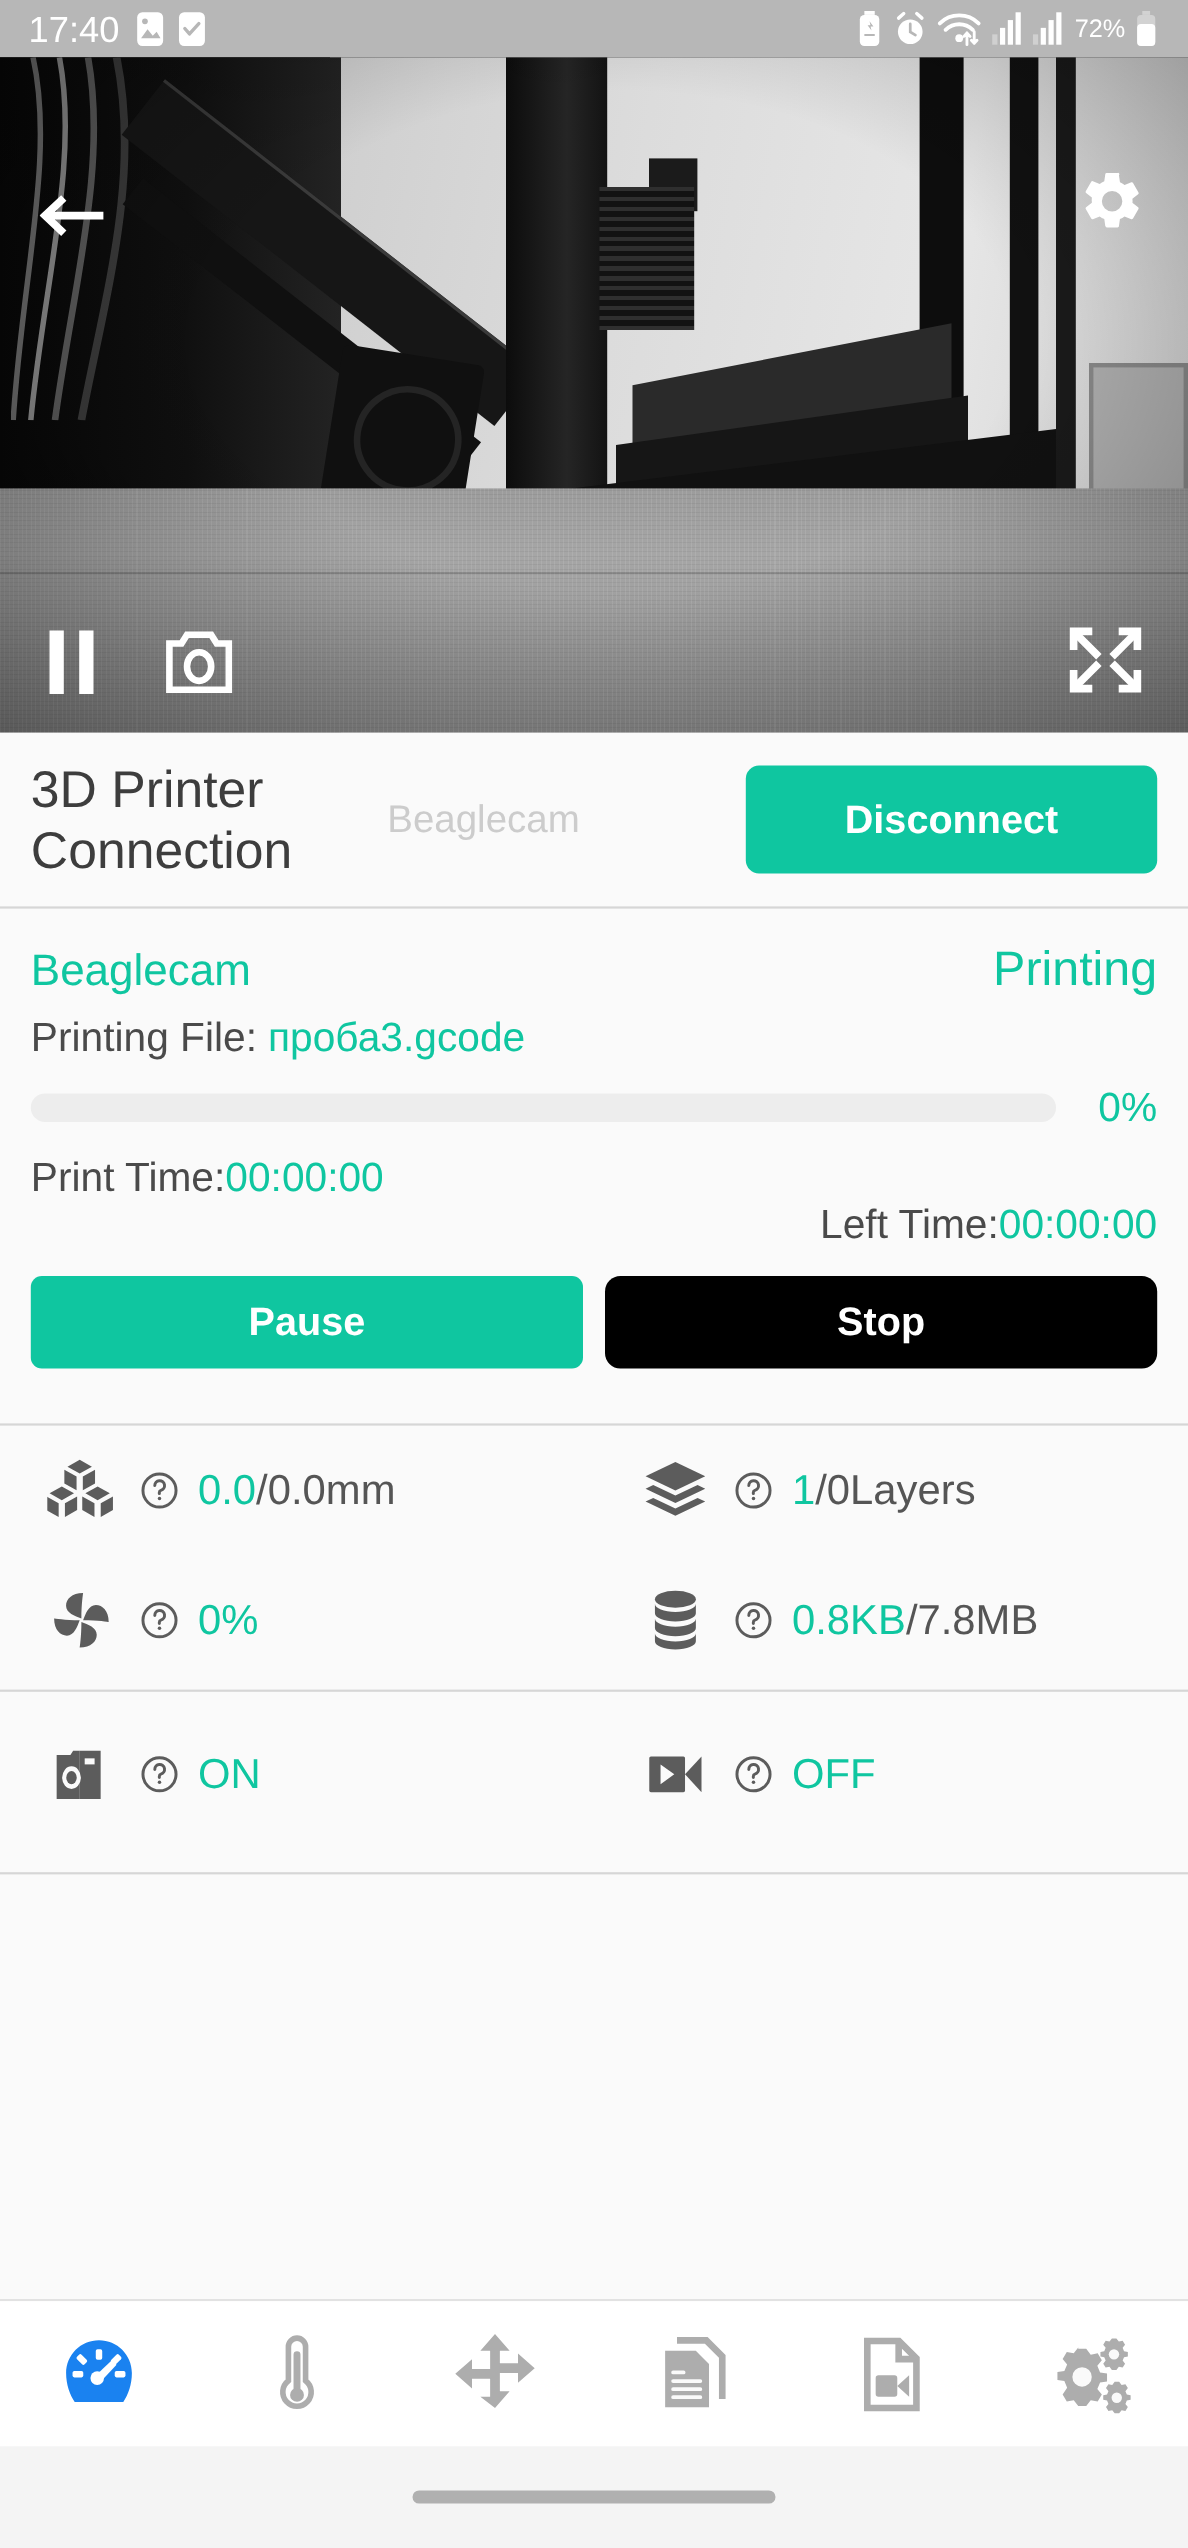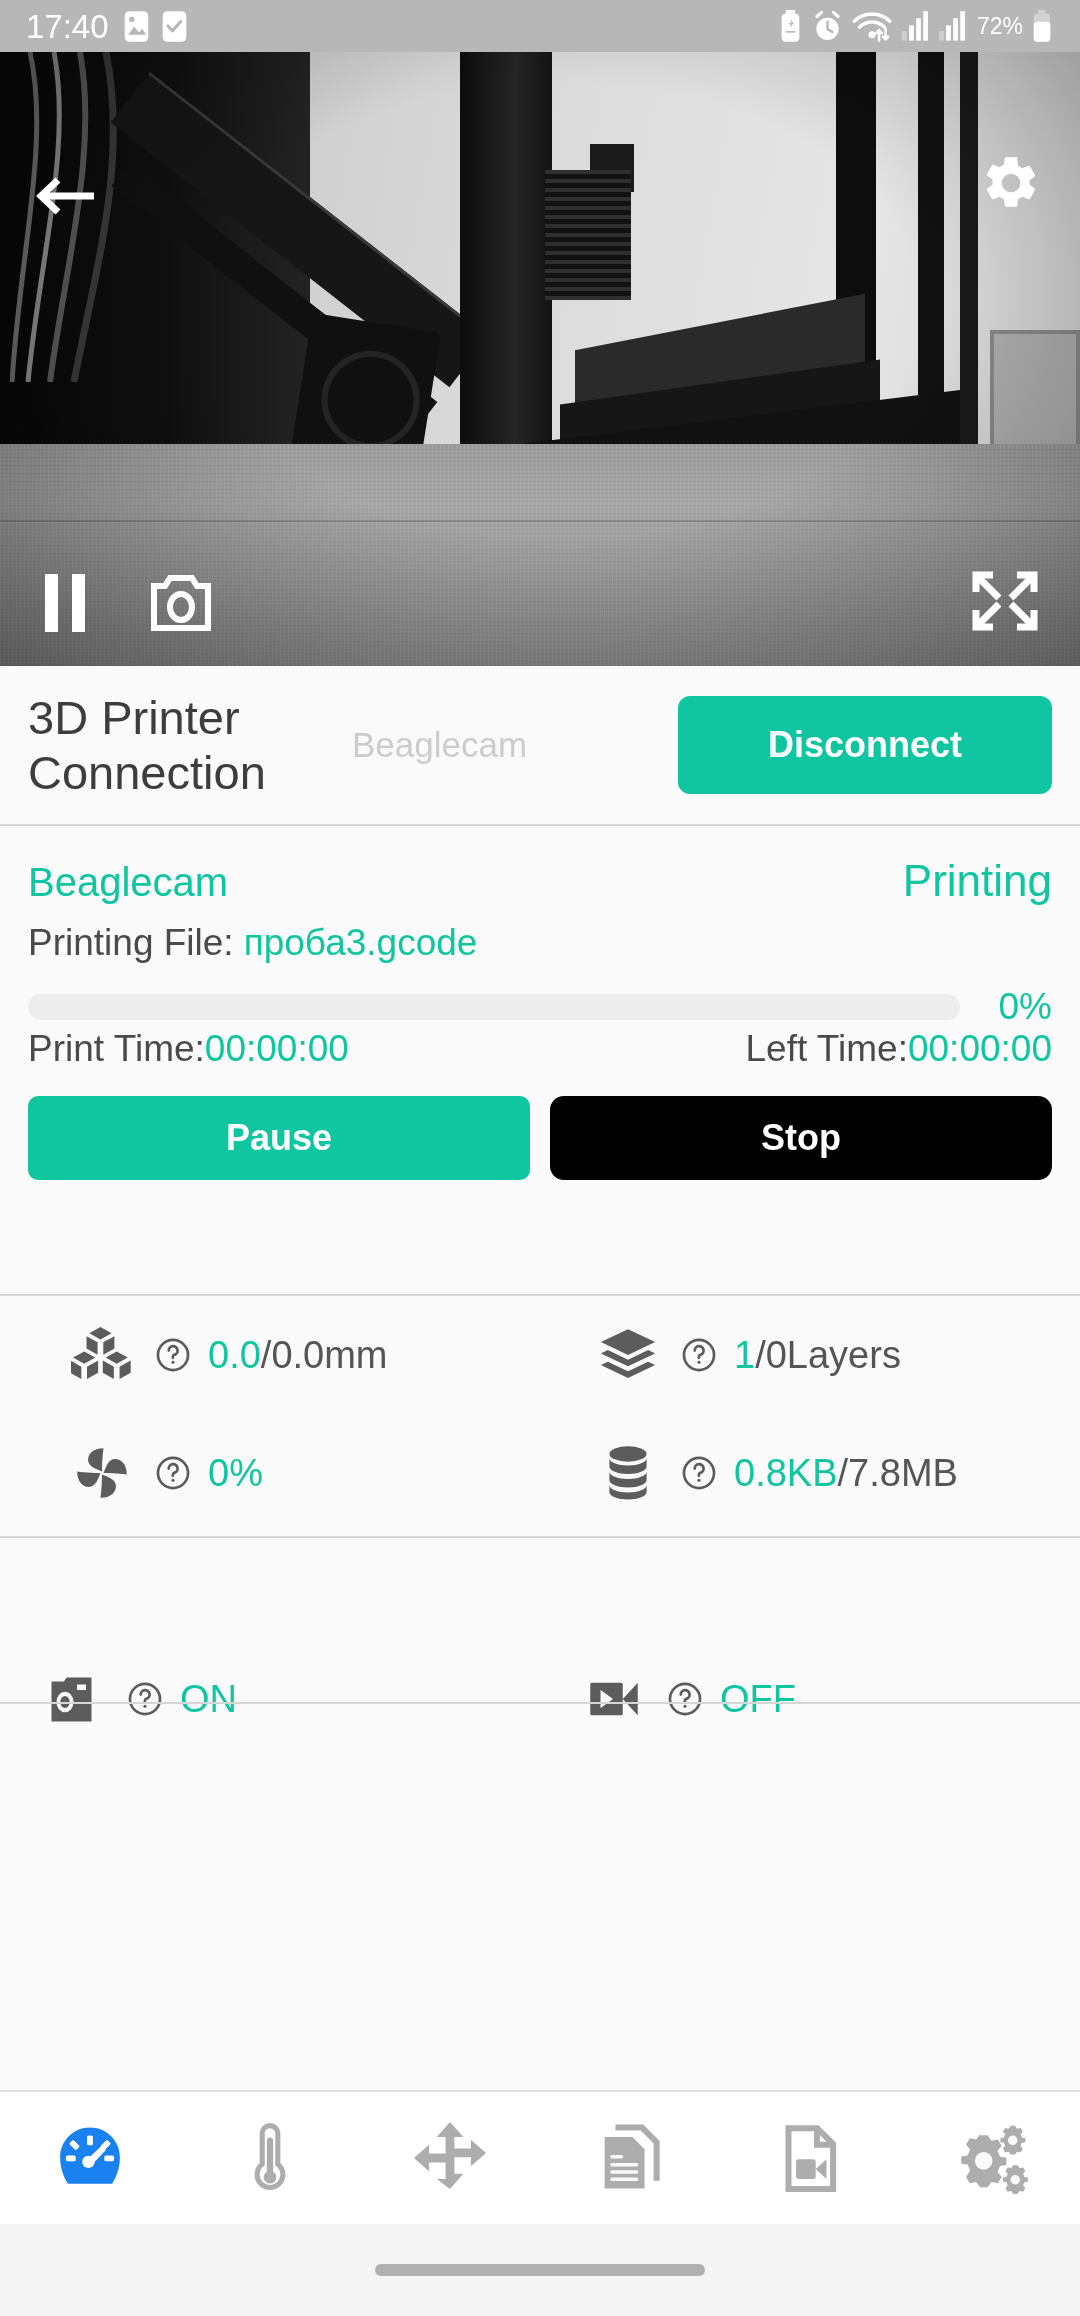--- a/index.html
+++ b/index.html
@@ -147,45 +147,45 @@
   .pb-name { font-size: 40px; color: #0fc6a0; }
   .pb-state { margin-left: auto; font-size: 44px; color: #0fc6a0; }
   .pb-file { margin-top: 16px; font-size: 37px; color: #4a4a4a; }
   .pb-file b { font-weight: normal; color: #0fc6a0; margin-left: 10px; }
   .pb-progress-row { display: flex; align-items: center; margin-top: 22px; }
   .pb-track {
     flex: 1; height: 26px; background: #ededed; border-radius: 13px; overflow: hidden;
   }
   .pb-fill { height: 100%; width: 0%; background: #0fc6a0; }
   .pb-pct { font-size: 37px; color: #0fc6a0; margin-left: 16px; min-width: 76px; text-align: right; }
-  .pb-times { display: flex; font-size: 37px; color: #4a4a4a; }
+  .pb-times { display: flex; margin-top: 22px; font-size: 37px; color: #4a4a4a; flex-direction: column; }
   .pb-times .val { color: #0fc6a0; }
   .pb-times .right { margin-left: auto; }
   .pb-actions { display: flex; gap: 20px; margin-top: 26px; }
   .act-btn {
     flex: 1; height: 84px; border: none; border-radius: 14px;
     font-size: 36px; font-weight: bold; color: #ffffff; cursor: pointer;
     font-family: "Liberation Sans", sans-serif;
   }
   .act-pause { background: #0fc6a0; border-radius: 10px; }
   .act-stop { background: #000000; }
 
   .div-2 { position: absolute; top: 1294px; left: 0; }
 
   
-  .stats { position: absolute; top: 1296px; left: 0; width: 1080px; padding-left: 28px; }
+  .stats { position: absolute; top: 1296px; left: 0; width: 1080px; }
   .stat-row { display: flex; height: 118px; }
   .stat-cell { width: 50%; display: flex; align-items: center; padding-left: 40px; }
   .stat-ic { width: 68px; display: flex; align-items: center; justify-content: center; }
   .stat-q { margin-left: 18px; display: flex; align-items: center; }
   .stat-txt { margin-left: 16px; font-size: 38px; color: #555555; white-space: nowrap; }
   .stat-txt .hl { color: #0fc6a0; }
 
   .div-3 { position: absolute; top: 1536px; left: 0; }
-  .toggles { position: absolute; top: 1618px; left: 0; width: 1080px; }
+  .toggles { position: absolute; top: 1532px; left: 0; width: 1080px; }
   .div-4 { position: absolute; top: 1702px; left: 0; }
 
   
   .nav-div { position: absolute; top: 2090px; left: 0; width: 1080px; height: 2px; background: #e2e2e2; }
   .bottomnav {
     position: absolute; top: 2092px; left: 0; width: 1080px; height: 132px;
     background: #ffffff; display: flex; align-items: center;
   }
   .nav-item { flex: 1; display: flex; align-items: center; justify-content: center; cursor: pointer; }
   .gesture {

